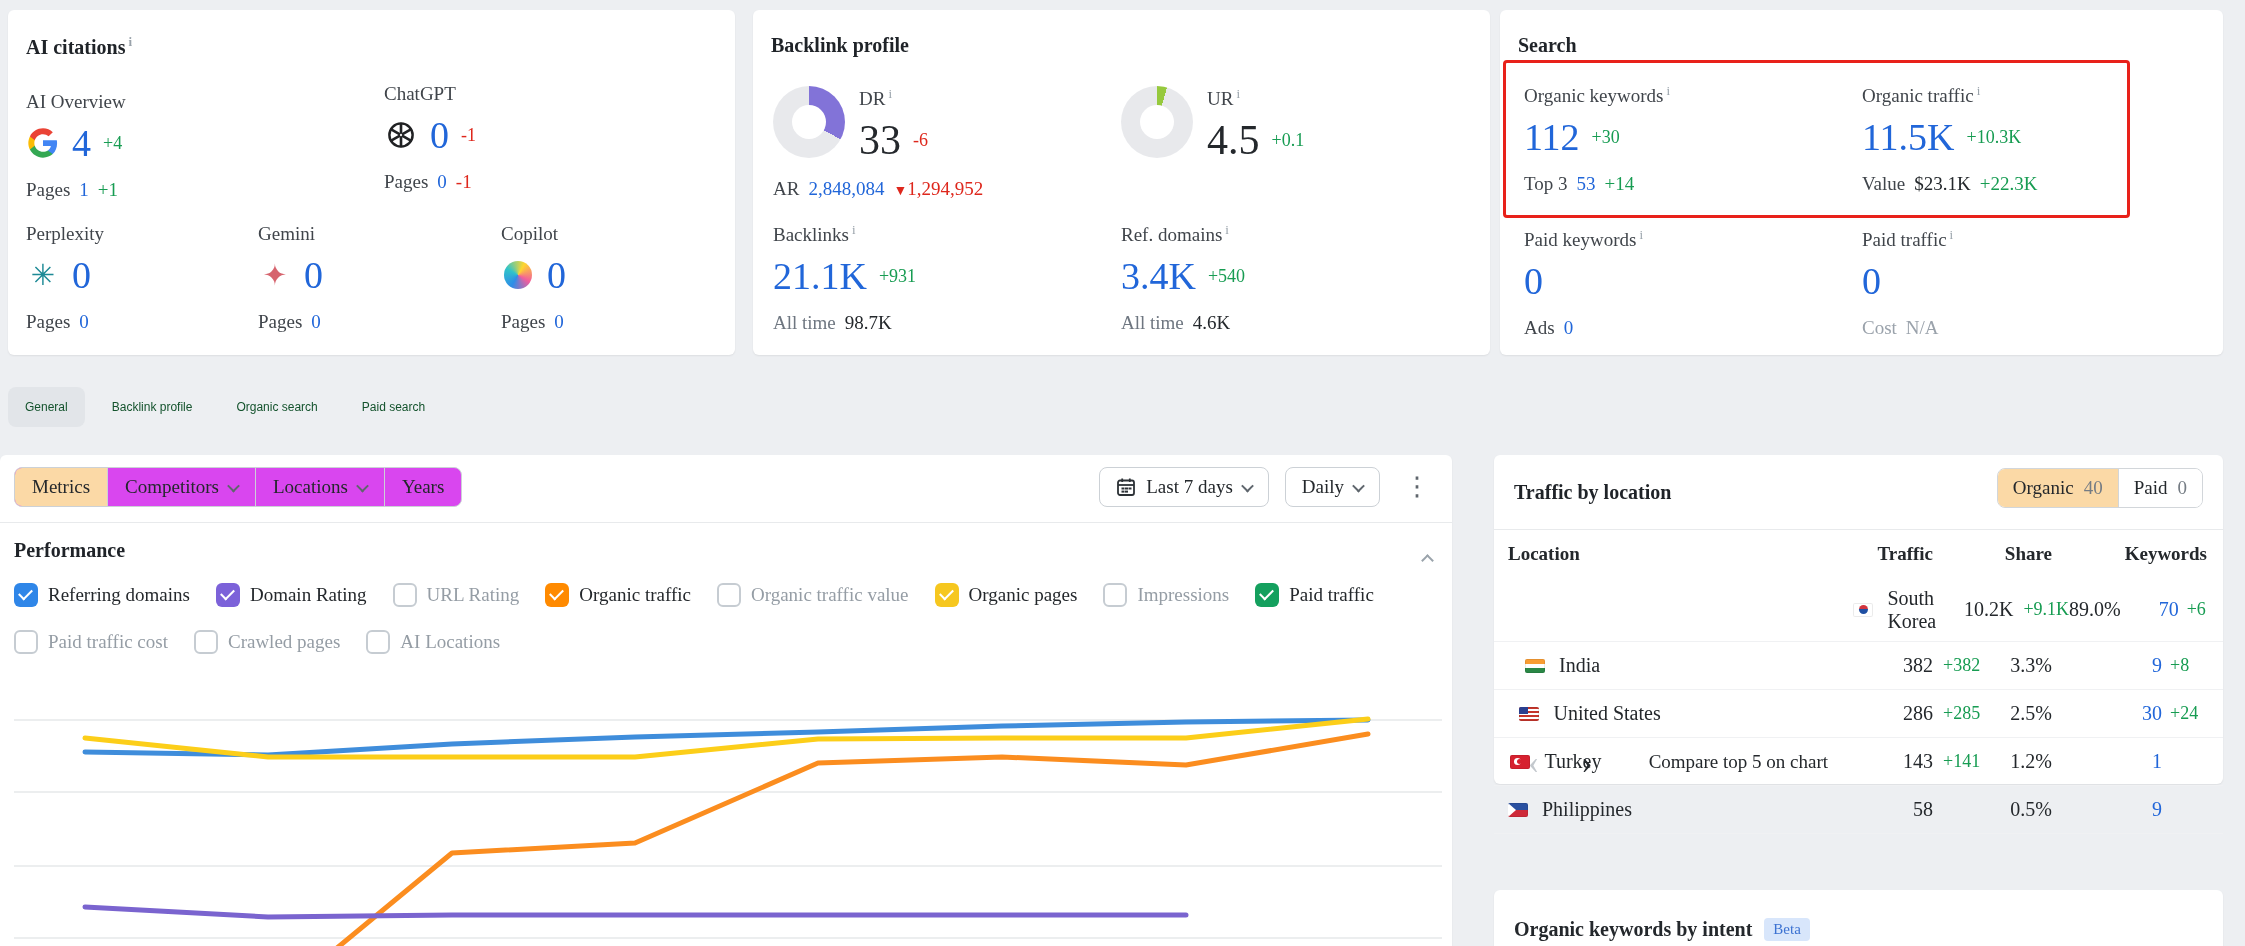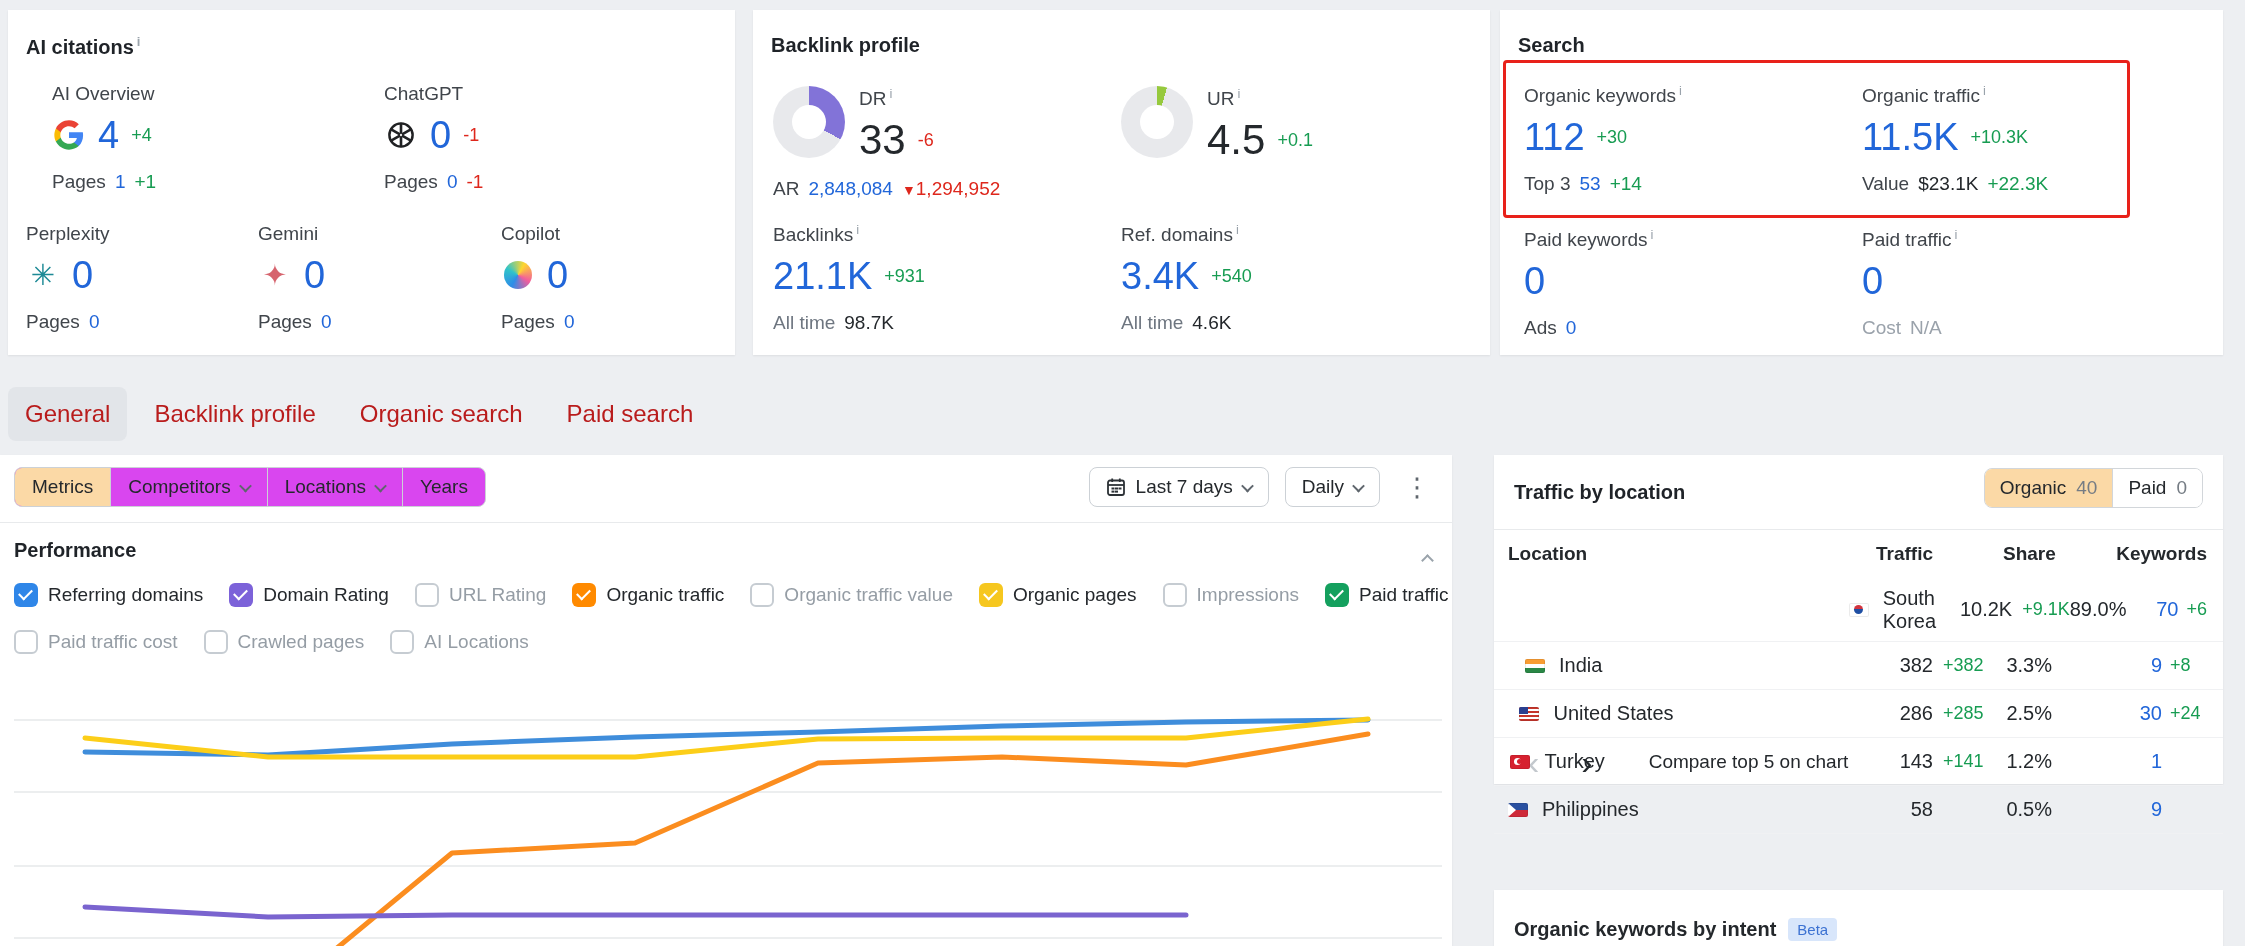--- a/index.html
+++ b/index.html
@@ -3,21 +3,21 @@
 <meta charset="utf-8">
 <style>
   * { margin:0; padding:0; box-sizing:border-box; }
   html,body { width:2245px; height:946px; }
   body {
     position:relative; overflow:hidden;
     background:#edeff2;
     font-family:"Liberation Sans", sans-serif;
     color:#24282c;
   }
-  .card { position:absolute; background:#fff; border-radius:0; box-shadow:0 1px 2px rgba(0,0,0,.07); }
+  .card { position:absolute; background:#fff; border-radius:6px; box-shadow:0 1px 2px rgba(0,0,0,.07);font-family:Liberation Serif, serif; }
 
   
   .card-title { position:absolute; left:18px; top:24px; font-size:20px; font-weight:700; color:#1f2328; }
   sup.info { color:#9aa3ab; font-size:13px; font-style:normal; margin-left:3px; }
 
   .stat { position:absolute; }
   .stat .label { font-size:19px; color:#40454b; }
   .value-row { display:flex; align-items:center; gap:12px; margin-top:8px; height:44px; }
   .v-big { font-size:38px; color:#2166d9; }
   .v-big.dark { color:#24282c; font-size:42px; }
@@ -35,21 +35,21 @@
   .annotation { position:absolute; border:3px solid #e8211a; border-radius:4px; pointer-events:none; z-index:5; }
 
   
   .ai-icon { width:34px; height:34px; display:inline-flex; align-items:center; justify-content:center; }
   .glyph-icon { font-size:29px; line-height:1; }
   .copilot-circle { width:28px; height:28px; border-radius:50%;
     background:conic-gradient(from 210deg,#2e8de8,#30c4c9,#ffd62e,#f25d9c,#2e8de8); }
 
   
   #tab-bar { position:absolute; left:8px; top:387px; display:flex; align-items:center; gap:10px; }
-  .tab { font-size:24px; color:#b91c1c; padding:13px 17px; border-radius:8px; cursor:pointer; }
+  .tab { font-size:12px; color:#14532d; padding:13px 17px; border-radius:8px; cursor:pointer; }
   .tab.active { background:#e2e5e9; }
 
   
   #card-main { left:0; top:455px; width:1452px; height:520px; }
   .toolbar { position:absolute; left:14px; top:12px; right:14px; height:40px; display:flex; align-items:center; }
   .seg-group { display:inline-flex; border:1px solid #ccd1d6; border-radius:8px; overflow:hidden; height:40px; background:#d946ef; }
   .seg { display:flex; align-items:center; gap:10px; padding:0 17px; font-size:19px; color:#24282c; border-left:1px solid #ccd1d6; cursor:pointer; }
   .seg:first-child { border-left:none; }
   .seg.active { background:#fbd9a6; }
   .chv { width:9px; height:9px; border-right:2px solid #5f666d; border-bottom:2px solid #5f666d; transform:rotate(45deg) translate(-1px,-1px); display:inline-block; }
@@ -122,21 +122,21 @@
   .beta-badge { background:#d8e6fb; color:#3c72d2; font-size:15px; font-weight:400; padding:3px 9px; border-radius:4px; }
 
   .cal-icon svg { display:block; }
 </style>
 </head>
 <body>
 
 <div class="card" id="card-ai" style="left:8px;top:10px;width:727px;height:345px;">
   <div class="card-title"><span>AI citations</span><sup class="info">i</sup></div>
   <div id="ai-items">
-      <div class="stat" style="left: 18px; top: 73px; margin-left: 26px;">
+      <div class="stat" style="left: 18px; top: 81px;">
         <div class="label">AI Overview</div>
         <div class="value-row">
           <span class="ai-icon">
             <svg width="32" height="32" viewBox="0 0 24 24">
               <path fill="#4285F4" d="M22.56 12.25c0-.78-.07-1.53-.2-2.25H12v4.26h5.92c-.26 1.37-1.04 2.53-2.21 3.31v2.77h3.57c2.08-1.92 3.28-4.74 3.28-8.09z"></path>
               <path fill="#34A853" d="M12 23c2.97 0 5.46-.98 7.28-2.66l-3.57-2.77c-.98.66-2.23 1.06-3.71 1.06-2.86 0-5.29-1.93-6.16-4.53H2.18v2.84C3.99 20.53 7.7 23 12 23z"></path>
               <path fill="#FBBC05" d="M5.84 14.09c-.22-.66-.35-1.36-.35-2.09s.13-1.43.35-2.09V7.07H2.18C1.43 8.55 1 10.22 1 12s.43 3.45 1.18 4.93l2.85-2.22.81-.62z"></path>
               <path fill="#EA4335" d="M12 5.38c1.62 0 3.06.56 4.21 1.64l3.15-3.15C17.45 2.09 14.97 1 12 1 7.7 1 3.99 3.47 2.18 7.07l3.66 2.84c.87-2.6 3.3-4.53 6.16-4.53z"></path>
             </svg>
           </span>

